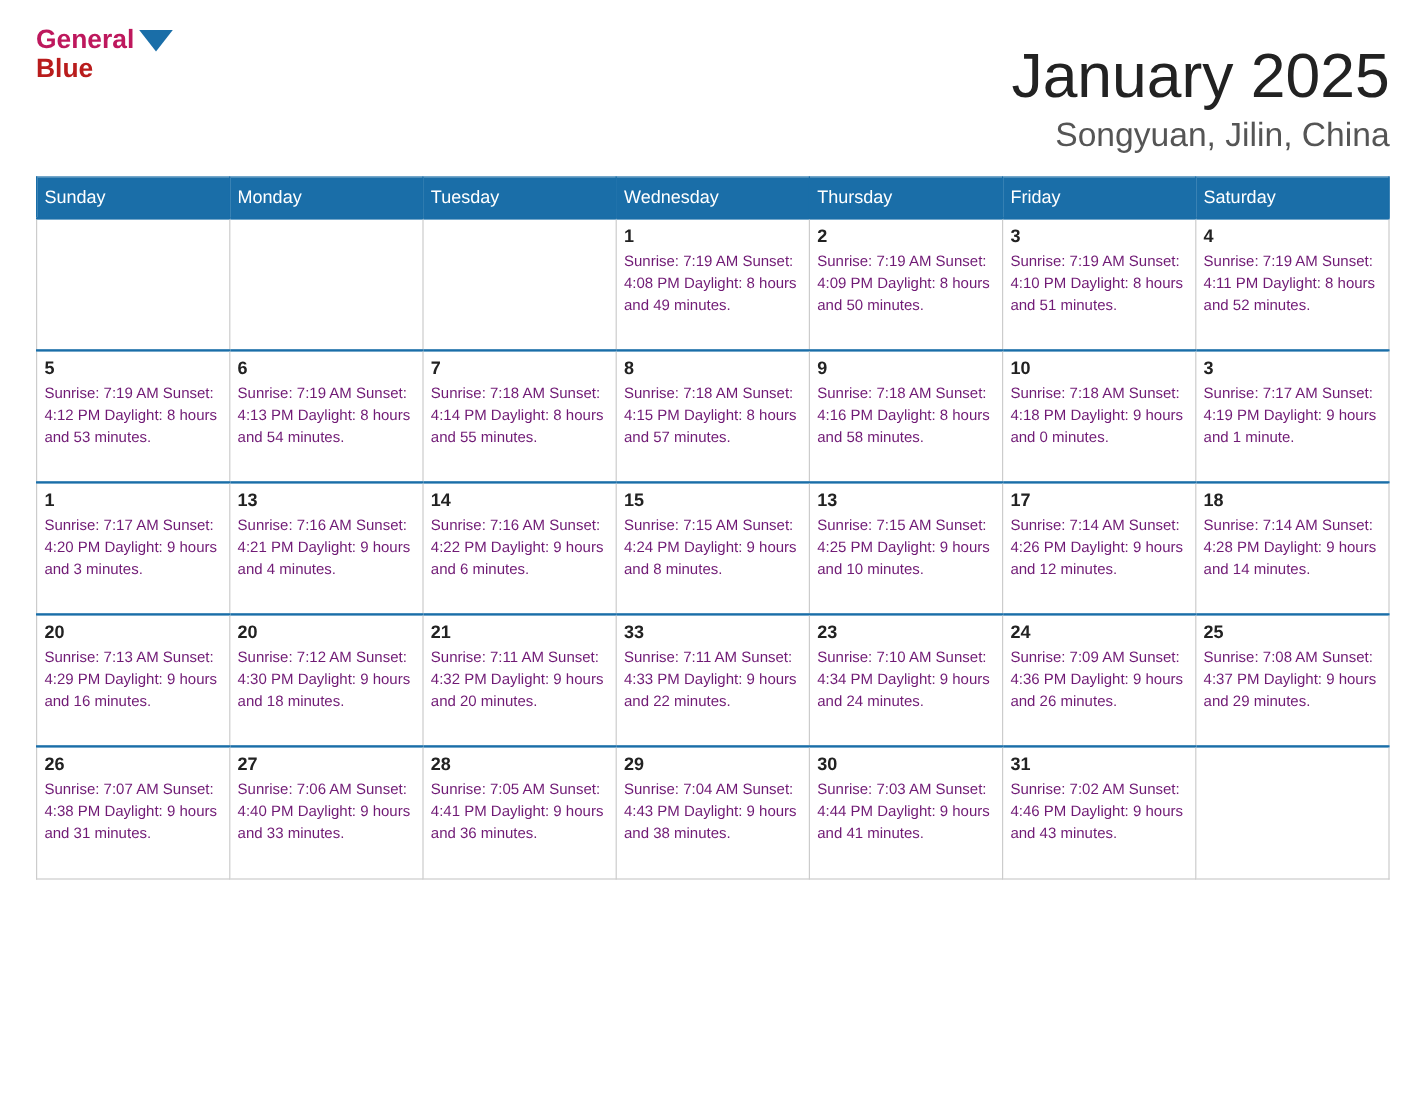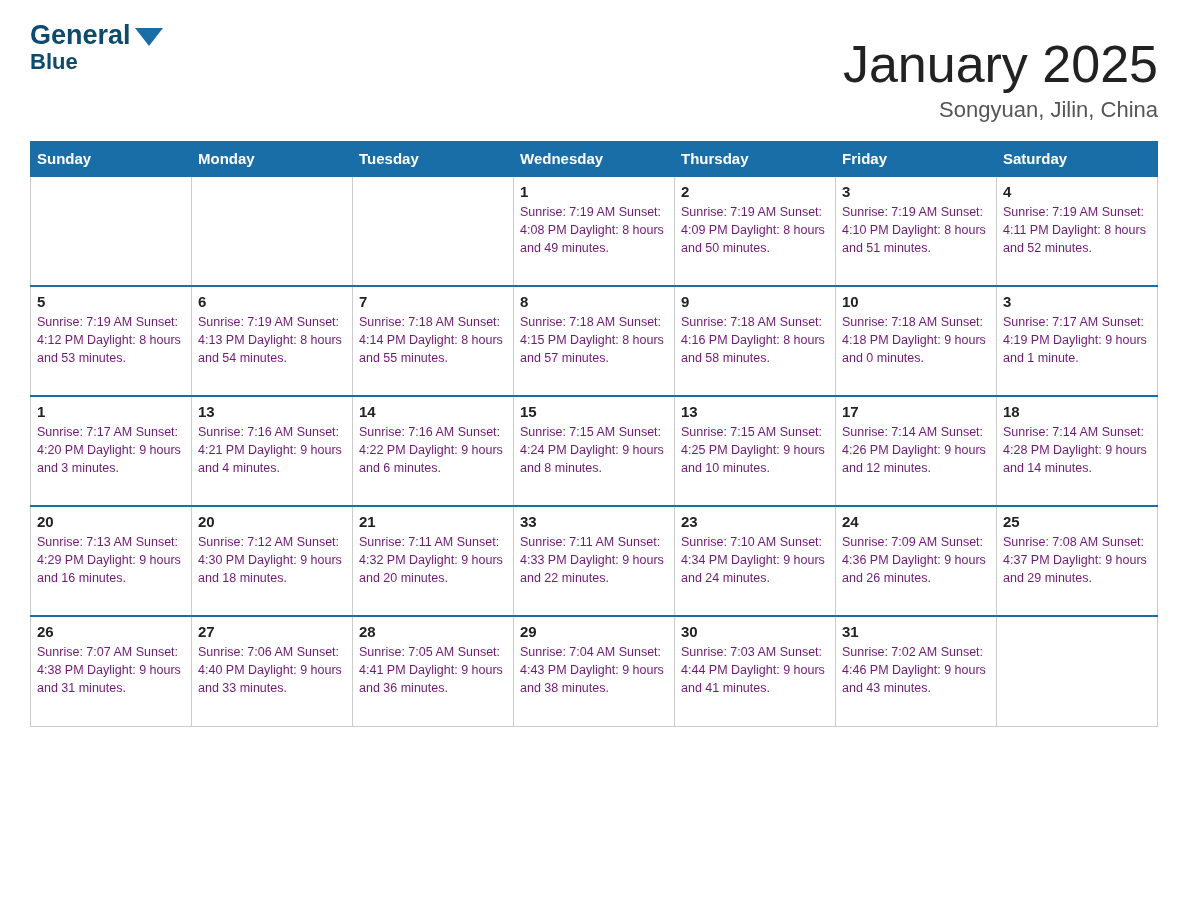--- a/index.html
+++ b/index.html
@@ -19,64 +19,64 @@
     .logo {
       display: flex;
       flex-direction: column;
       align-items: flex-start;
     }
     .logo-top {
       display: flex;
       align-items: center;
     }
     .logo-general {
-      font-size: 27px;
+      font-size: 22px;
       font-weight: bold;
-      color: #0c4a6e;
+      color: #be185d;
     }
     .logo-triangle {
       width: 0;
       height: 0;
       border-left: 14px solid transparent;
       border-right: 14px solid transparent;
       border-top: 18px solid #1a6ea8;
       margin-left: 4px;
       margin-top: 2px;
     }
     .logo-blue {
       font-size: 22px;
       font-weight: bold;
-      color: #0c4a6e;
+      color: #b91c1c;
       margin-top: -2px;
     }
     .title-block {
       text-align: right;
       margin-top: 16px;
     }
     .calendar-title {
       font-size: 52px;
       font-weight: normal;
       color: #222;
       line-height: 1.1;
     }
     .calendar-subtitle {
-      font-size: 22px;
+      font-size: 28px;
       color: #555;
       margin-top: 4px;
     }
     table {
       width: 100%;
       border-collapse: collapse;
       table-layout: fixed;
     }
     thead tr th {
       background-color: #1a6ea8;
       color: #fff;
       font-size: 15px;
-      font-weight: bold;
+      font-weight: normal;
       padding: 8px 6px;
       text-align: left;
       border: 1px solid #1a6ea8;
     }
     tbody tr td {
       vertical-align: top;
       border: 1px solid #ccc;
       border-top: 2px solid #1a6ea8;
       padding: 6px 6px 10px 6px;
       height: 110px;

